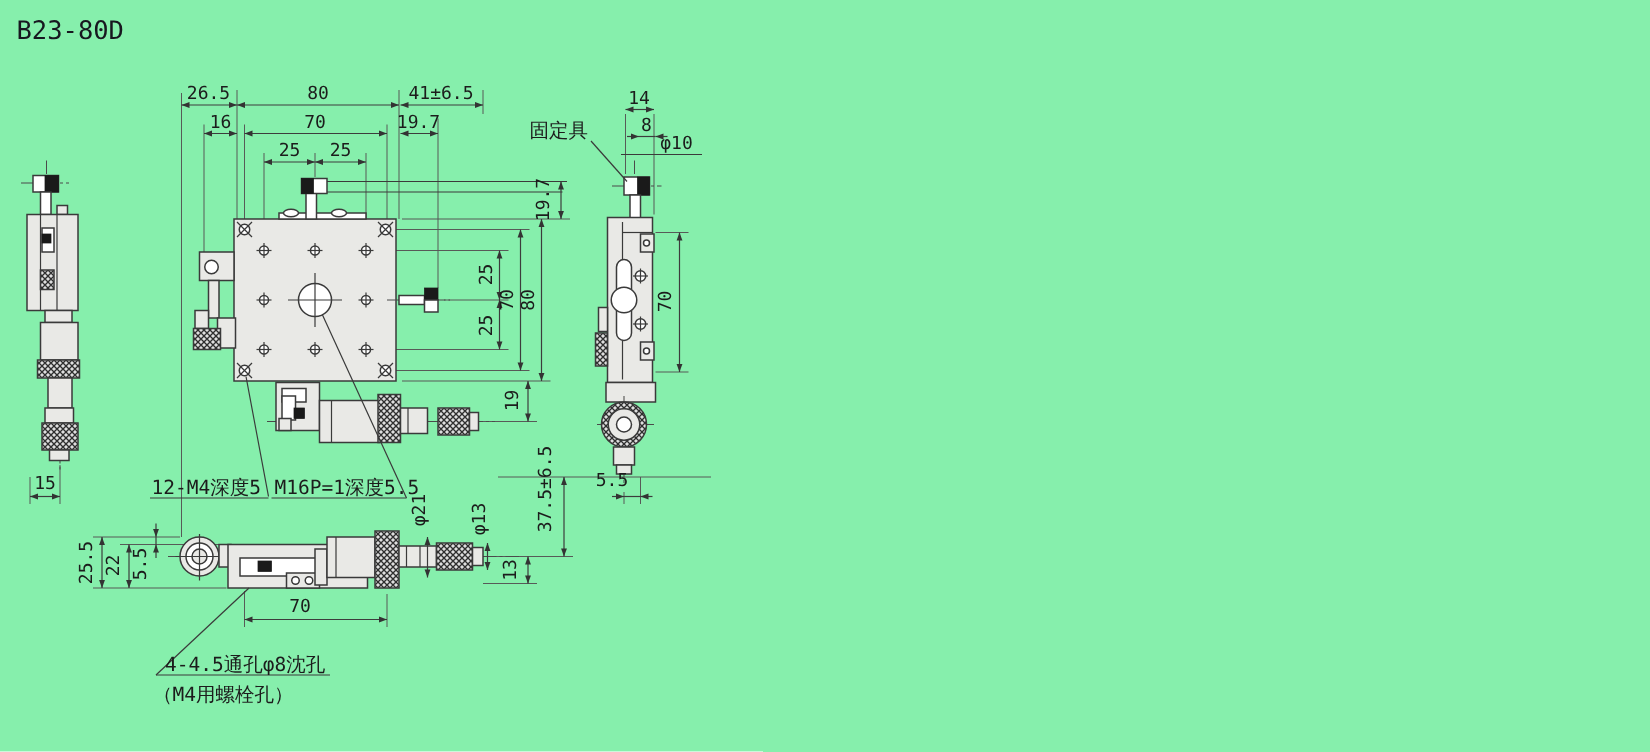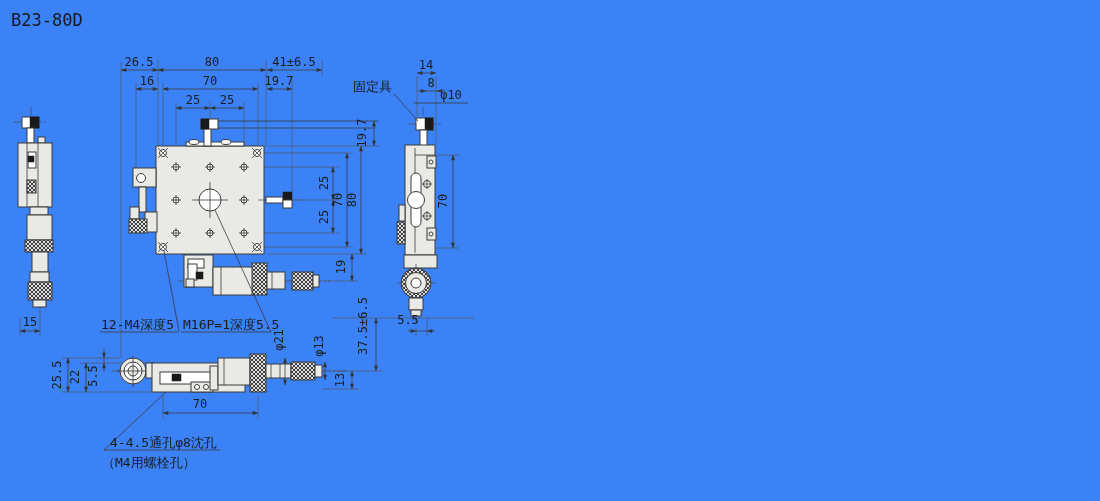--- a/index.html
+++ b/index.html
@@ -1,16 +1,16 @@
 <!DOCTYPE html>
 <html><head>
 <meta charset="utf-8">
 <style>
   html,body{margin:0;padding:0;background:#fff;}
-  .page{position:relative;width:1100px;height:501px;background:#3b82f6;overflow:hidden;}
+  .page{position:relative;width:1100px;height:501px;background:#86efac;overflow:hidden;}
   svg{display:block;}
   .lnt {stroke:#3a3a3a;stroke-width:.8;fill:none;}
   .body{fill:#e9e9e6;stroke:#3a3a3a;stroke-width:1;}
   .wht {fill:#ffffff;stroke:#3a3a3a;stroke-width:1;}
   .blk {fill:#1a1a1a;stroke:#1a1a1a;stroke-width:.5;}
   .knl {fill:url(#kn);stroke:#3a3a3a;stroke-width:1;}
   .thin{stroke:#555;stroke-width:.65;fill:none;}
   .dim {stroke:#3c3c3c;stroke-width:.8;fill:none;}
   .cl  {stroke:#4a4a4a;stroke-width:.7;fill:none;stroke-dasharray:9 2 2 2;}
   text{font-family:"DejaVu Sans Mono","DejaVu Sans",monospace;fill:#1c1c1c;}

